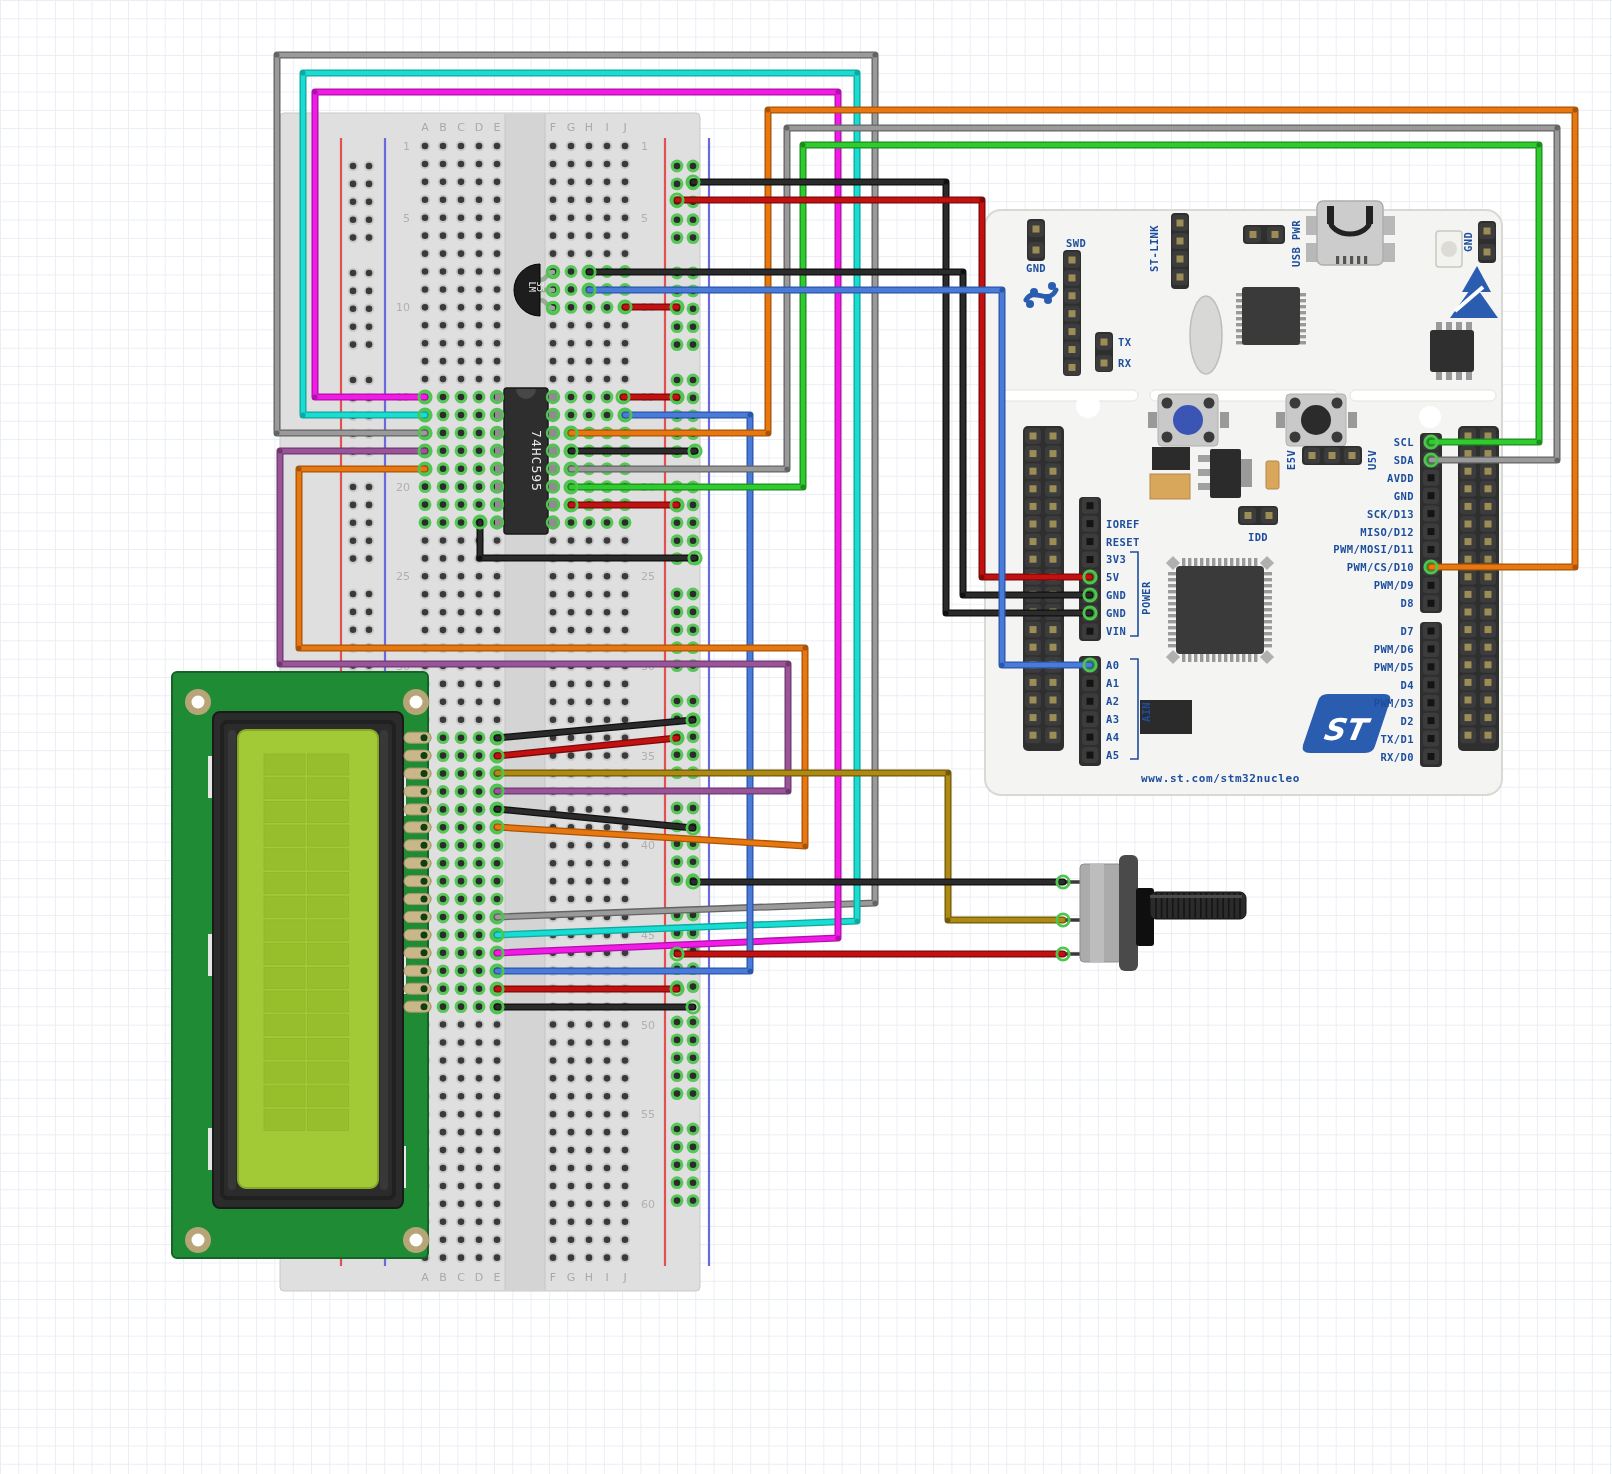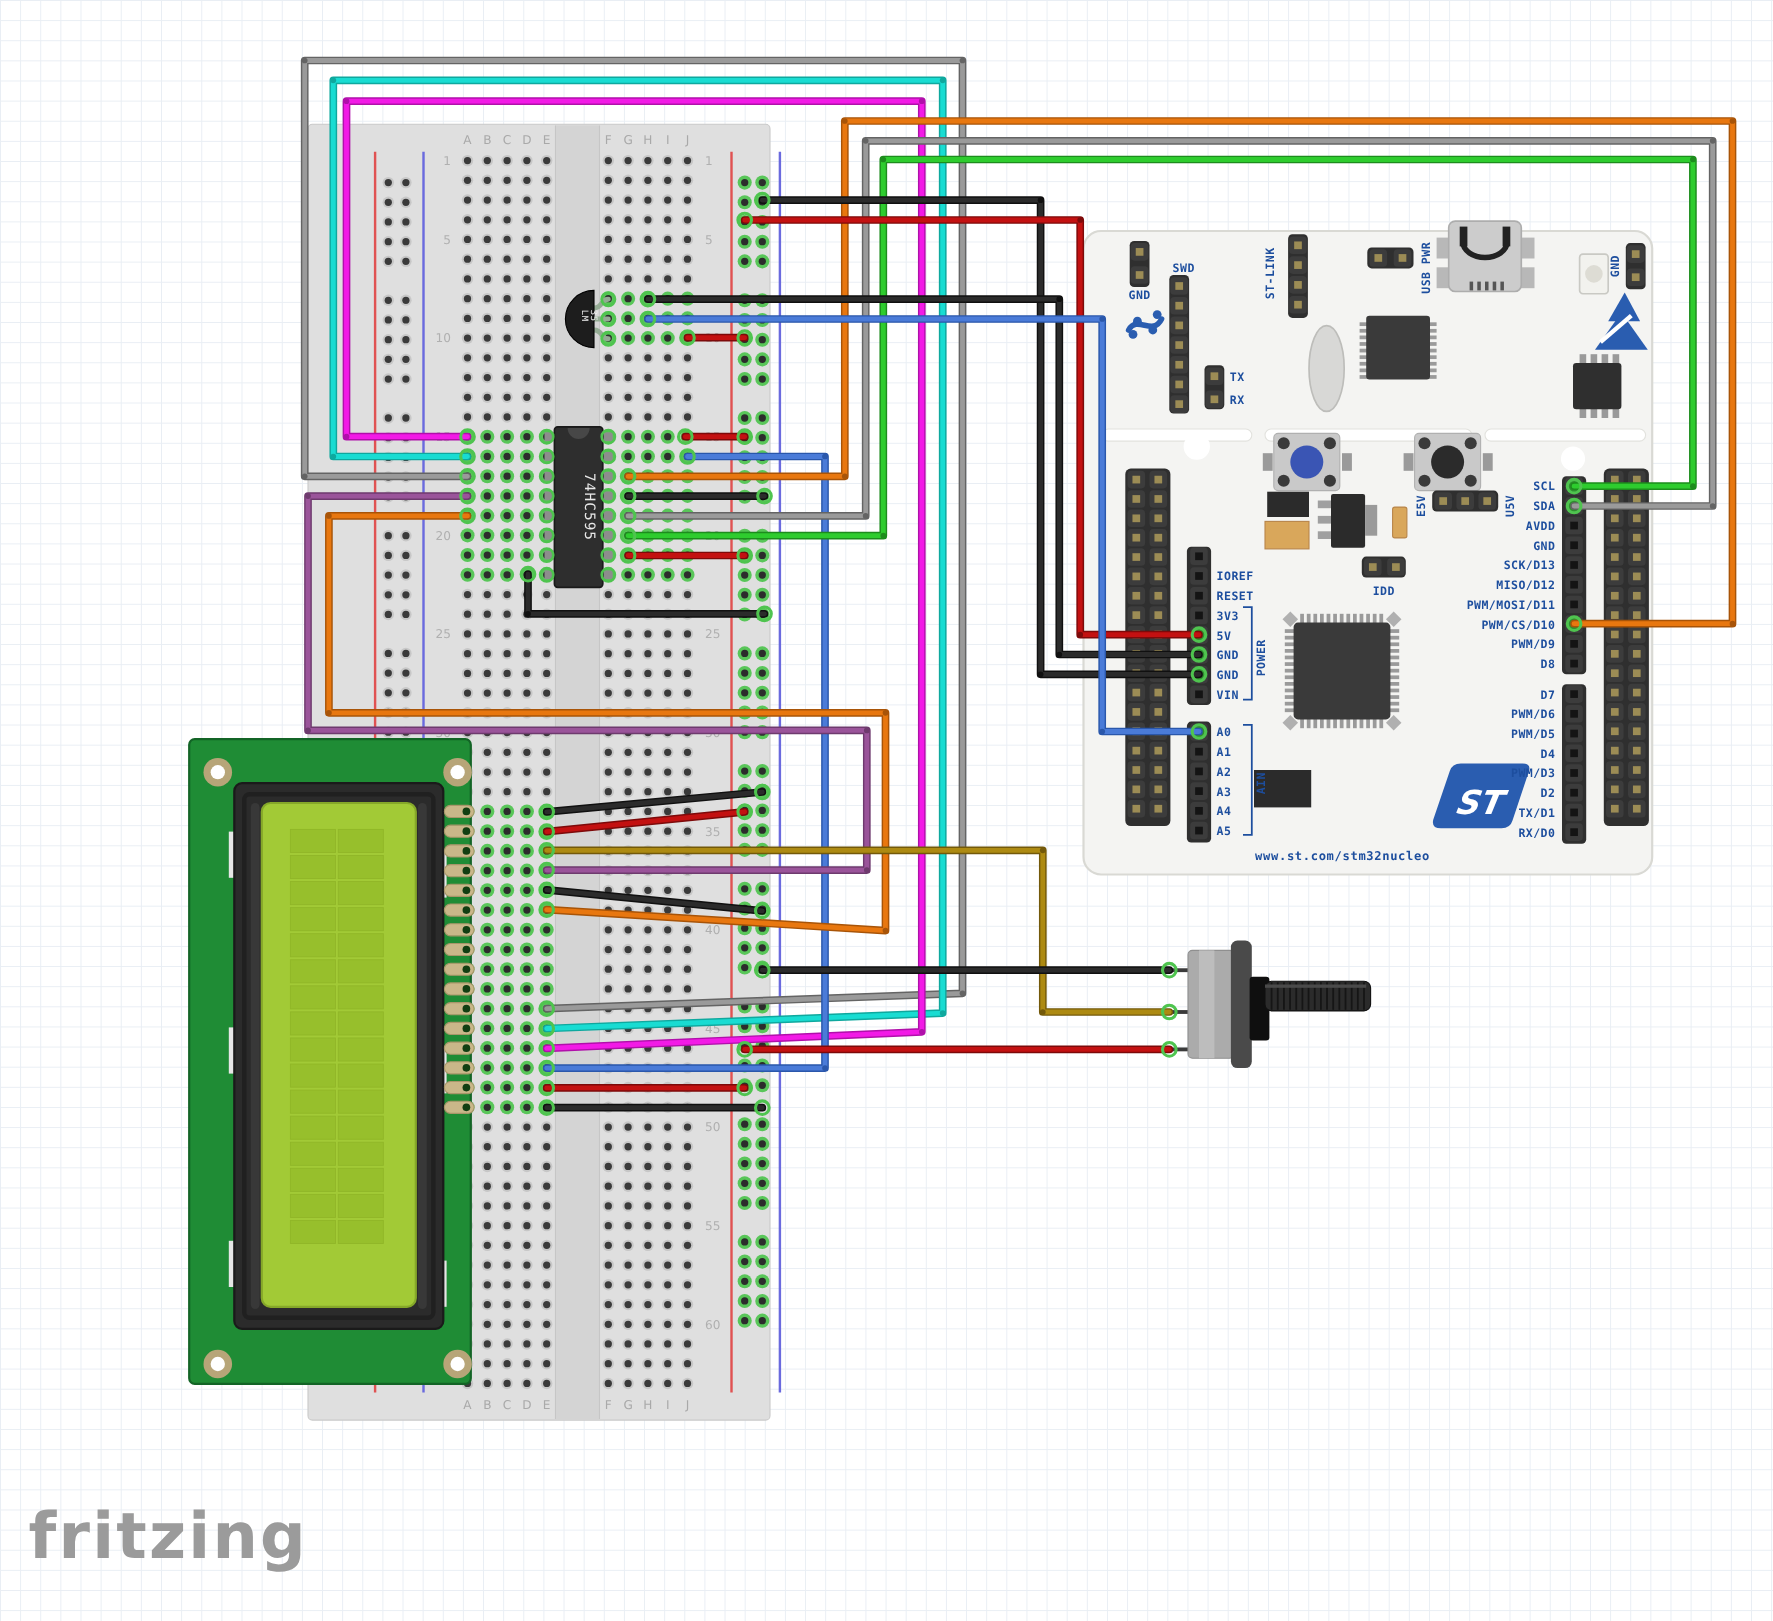--- a/index.html
+++ b/index.html
@@ -2634,14 +2634,13 @@
           <circle cx="677" cy="989" r="6.2" fill="none" stroke="#4fc44f" stroke-width="2.8"></circle>
         </g>
         <g>
           <path d="M497,1007 L693,1007" stroke="#101010" stroke-width="7" fill="none" stroke-linecap="round" stroke-linejoin="round"></path>
           <path d="M497,1007 L693,1007" stroke="#2b2b2b" stroke-width="4.4" fill="none" stroke-linecap="round" stroke-linejoin="round"></path>
           <circle cx="497" cy="1007" r="6.2" fill="none" stroke="#4fc44f" stroke-width="2.8"></circle>
           <circle cx="693" cy="1007" r="6.2" fill="none" stroke="#4fc44f" stroke-width="2.8"></circle>
         </g>
       </g>
     </svg>
-  <div class="watermark">fritzing</div>
 </div>
 
 </body></html>

